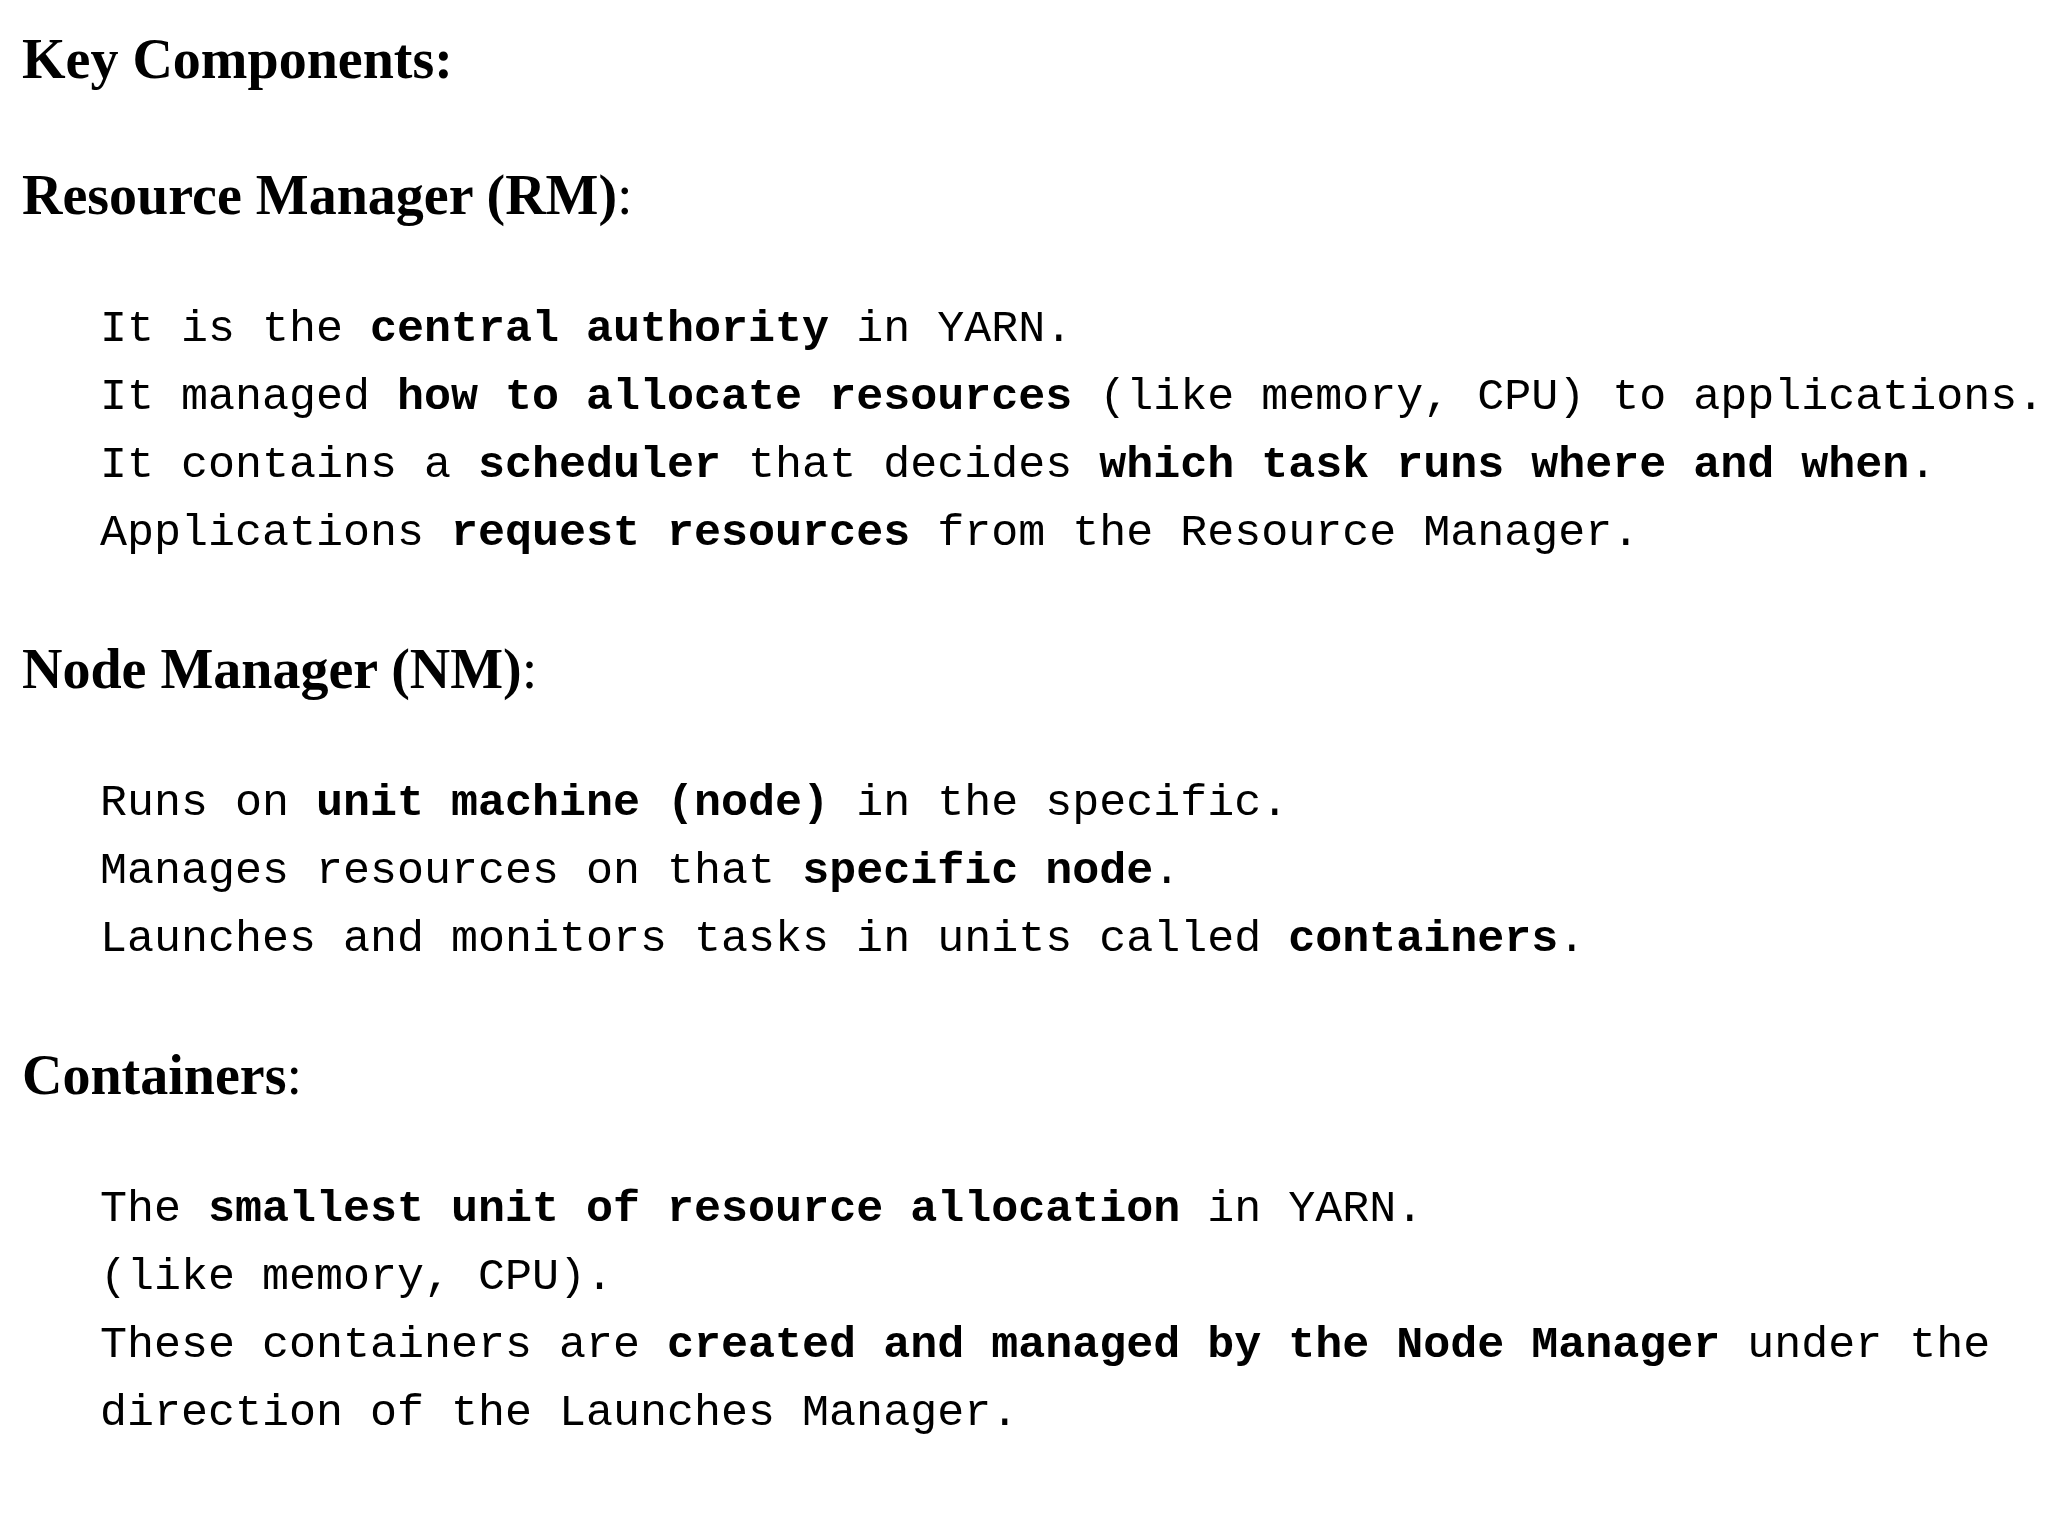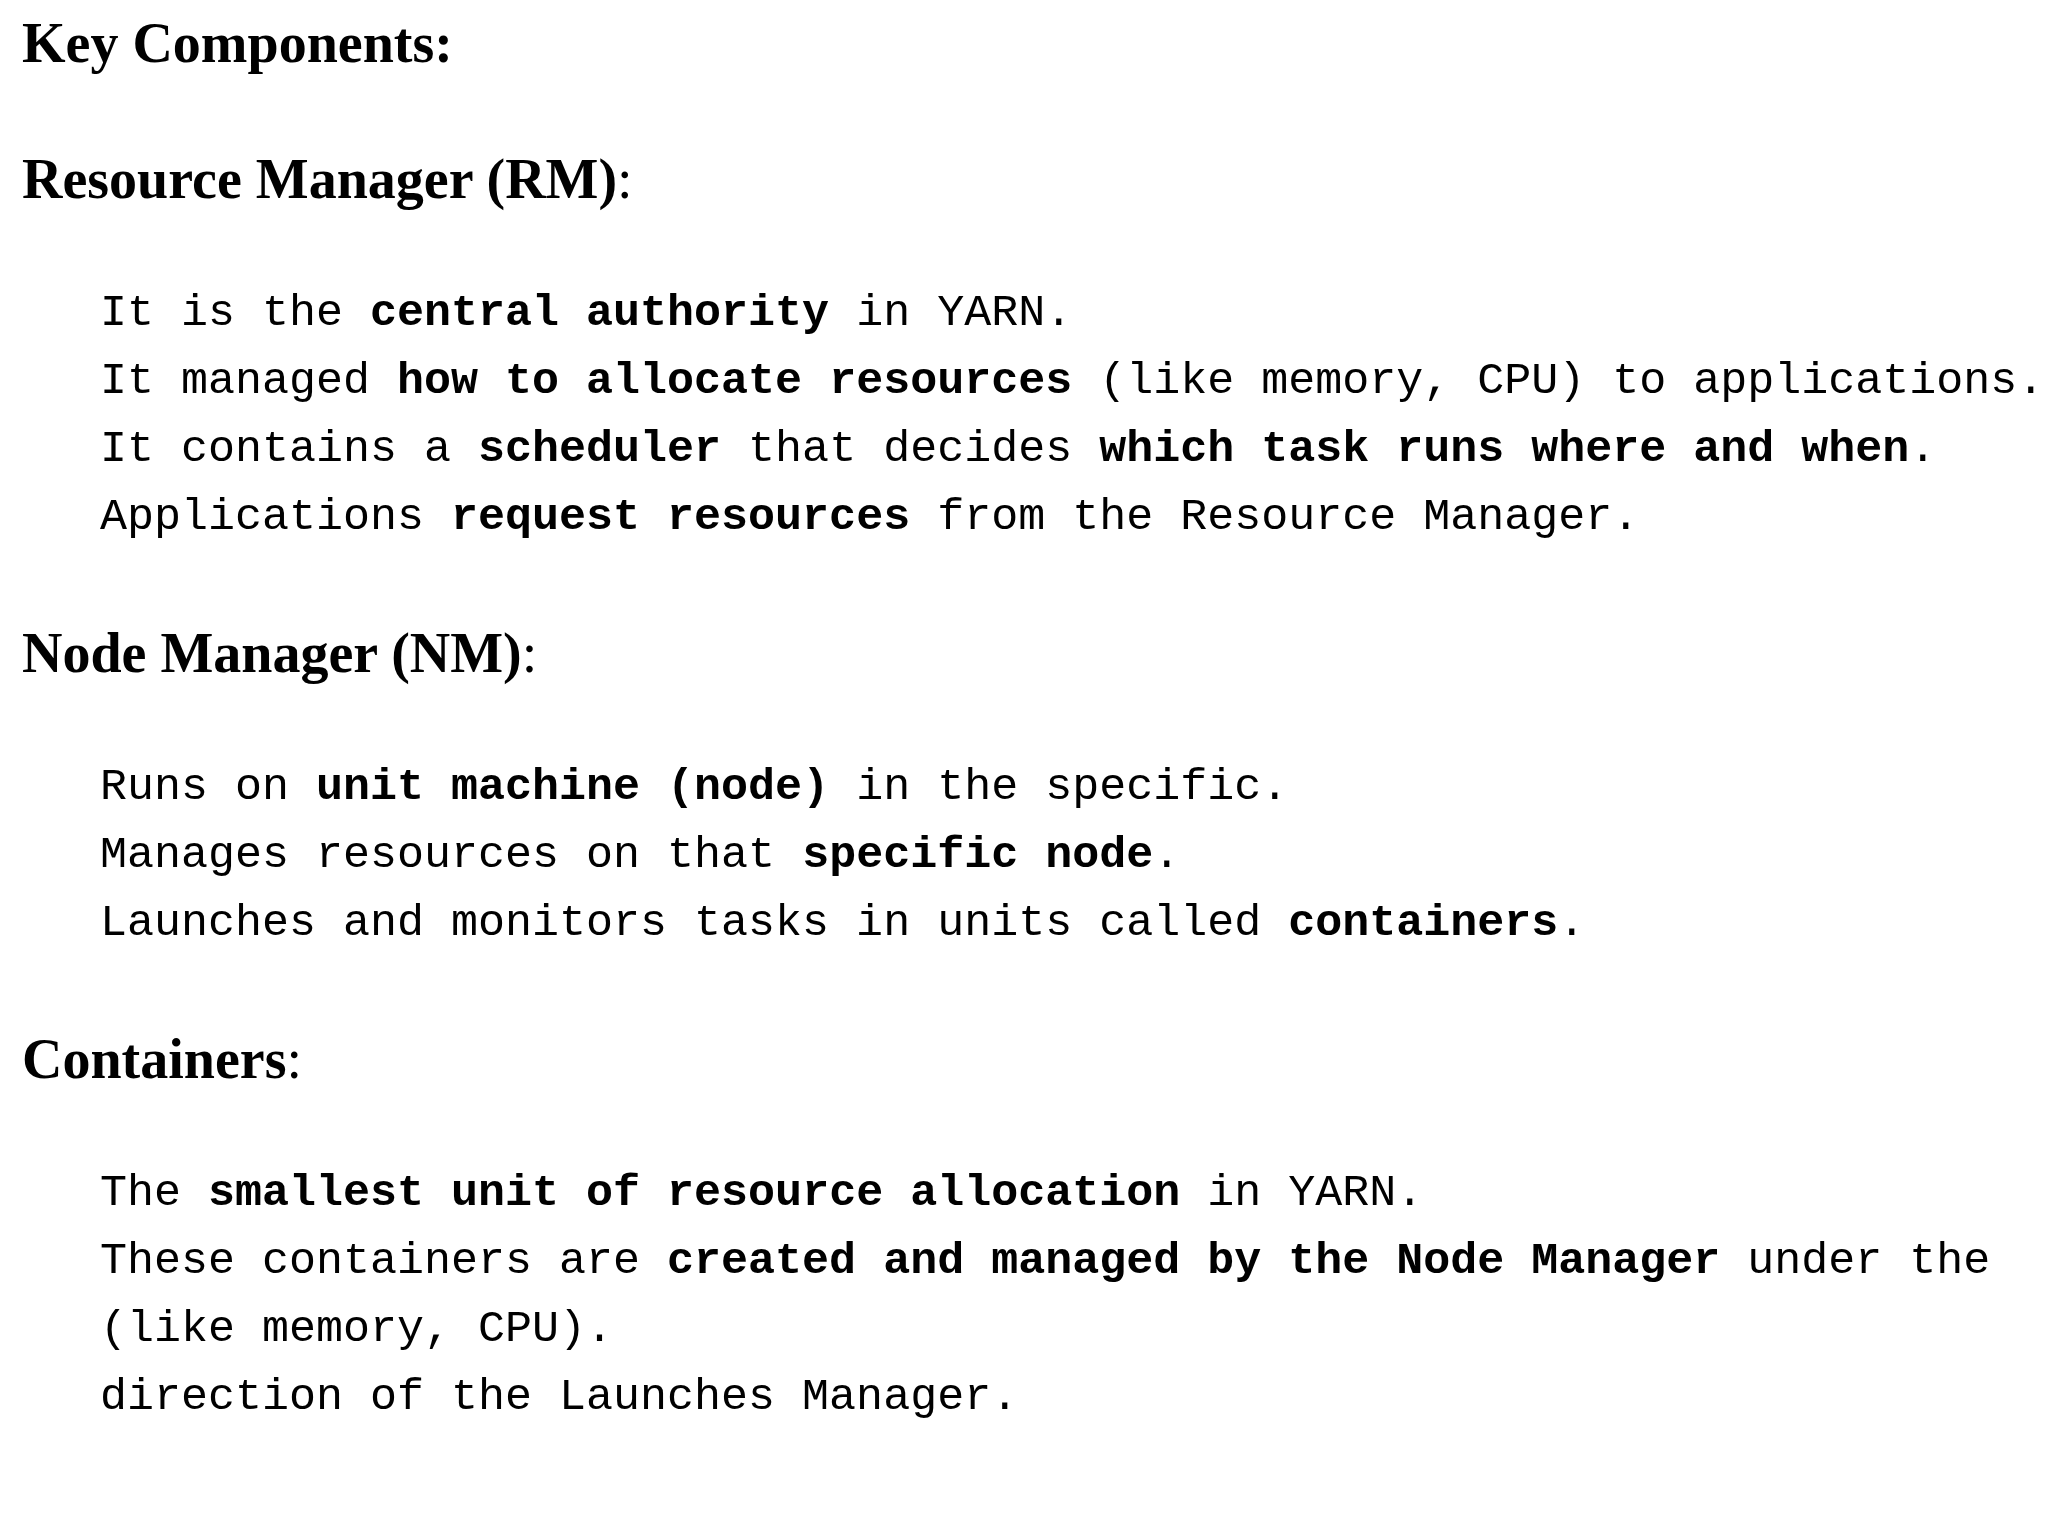--- a/index.html
+++ b/index.html
@@ -8,21 +8,21 @@
     background: #ffffff;
     color: #000000;
   }
   body {
     width: 2048px;
     height: 1536px;
     font-family: "Liberation Serif", serif;
     overflow: hidden;
   }
   .doc {
-    padding: 8px 30px 0 22px;
+    padding: 24px 30px 0 22px;
   }
   .heading {
     font-size: 56px;
     line-height: 70px;
     font-weight: bold;
     margin: 0 0 66px 0;
     white-space: nowrap;
   }
   .heading .colon {
     font-weight: normal;
@@ -65,19 +65,19 @@
         <span class="line"><span>Runs on </span><b>unit machine (node)</b><span> in the specific.</span></span>
         <span class="line"><span>Manages resources on that </span><b>specific node</b><span>.</span></span>
         <span class="line"><span>Launches and monitors tasks in units called </span><b>containers</b><span>.</span></span>
       </p>
   </section>
 
   <section>
     <h2 class="heading"><b>Containers</b><span class="colon">:</span></h2>
     <p class="para">
         <span class="line"><span>The </span><b>smallest unit of resource allocation</b><span> in YARN.</span></span>
+        <span class="line"><span>(like memory, CPU).</span></span>
         <span class="line"><span>These containers are </span><b>created and managed by the Node Manager</b><span> under the</span></span>
-        <span class="line"><span>(like memory, CPU).</span></span>
         <span class="line"><span>direction of the Launches Manager.</span></span>
       </p>
   </section>
 
 </div>
 
 </body></html>

